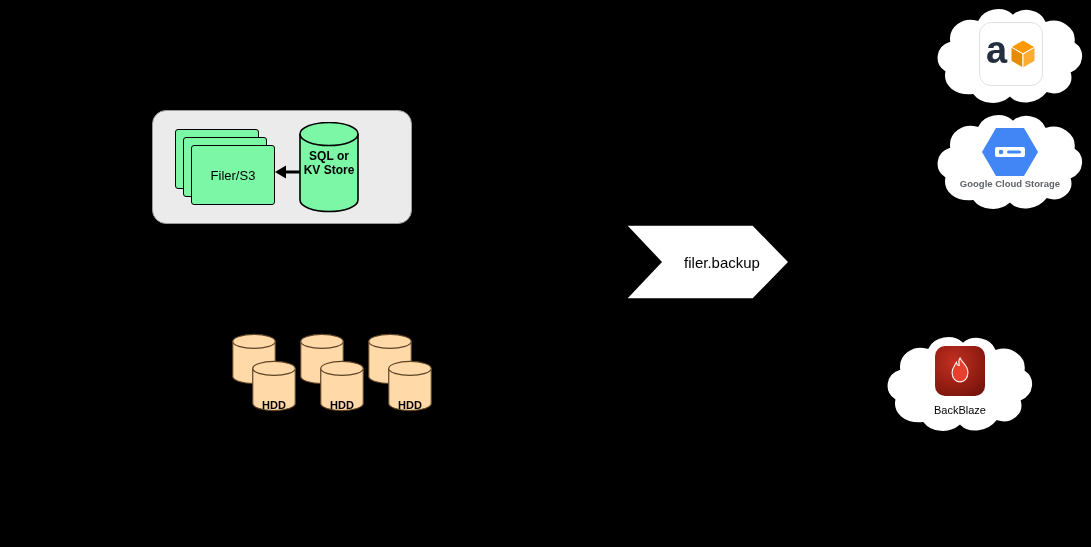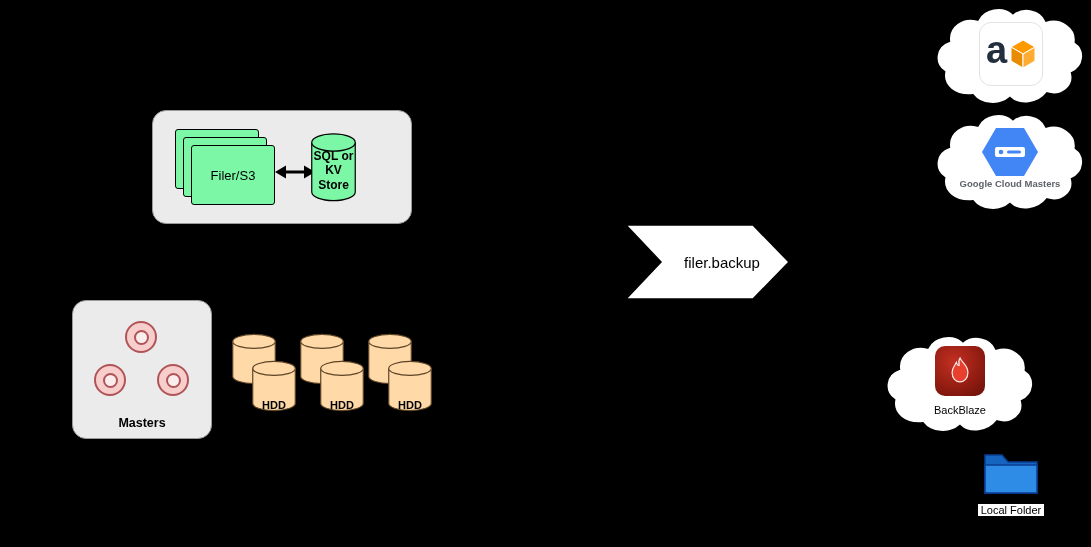--- a/index.html
+++ b/index.html
@@ -10,21 +10,21 @@
   .panel{position:absolute;background:#EBEBEB;border:1px solid #9a9a9a;border-radius:14px;}
 
   
   .storage-panel{left:152px;top:110px;width:258px;height:112px;}
   .stack{position:absolute;left:22px;top:18px;width:116px;height:76px;}
   .card{position:absolute;width:82px;height:58px;background:#7CF7A5;border:1.5px solid #000;border-radius:3px;}
   .card.c0{left:0;top:0}
   .card.c1{left:8px;top:8px}
   .card.c2{left:16px;top:16px;display:flex;align-items:center;justify-content:center;font-size:13px;color:#000;}
   .dblarrow{position:absolute;left:122px;top:50px;width:40px;height:22px;}
-  .db-cyl{position:absolute;left:158px;top:11px;width:45px;height:92px;}
+  .db-cyl{position:absolute;left:146px;top:11px;width:60px;height:92px;}
   .db-cyl svg{position:absolute;inset:0;width:100%;height:100%;}
   .db-label{position:absolute;left:2px;right:2px;top:27px;text-align:center;font-weight:bold;font-size:12px;line-height:1.2;color:#000;}
 
   
   .masters-panel{left:72px;top:300px;width:138px;height:137px;}
   .donut{position:absolute;width:28px;height:28px;border-radius:50%;background:#F8CECC;border:2px solid #B05458;display:flex;align-items:center;justify-content:center;}
   .donut::after{content:"";display:block;width:11px;height:11px;border-radius:50%;background:#FAEDED;border:2px solid #B05458;}
   .donut.d1{left:52px;top:20px}.donut.d2{left:21px;top:63px}.donut.d3{left:84px;top:63px}
   .masters-label{position:absolute;bottom:8px;left:0;right:0;text-align:center;font-weight:bold;font-size:12.5px;color:#000;}
 
@@ -85,26 +85,20 @@
     </div>
     <div class="db-cyl">
       <svg viewBox="0 0 60 92">
         <path d="M1 12 v66 a29 11.5 0 0 0 58 0 v-66" fill="#7CF7A5" stroke="#000" stroke-width="1.6"></path>
         <ellipse cx="30" cy="12" rx="29" ry="11.5" fill="#7CF7A5" stroke="#000" stroke-width="1.6"></ellipse>
       </svg>
       <div class="db-label">SQL or KV Store</div>
     </div>
   </div>
 
-  <div class="panel masters-panel">
-    <div class="donut d1"></div>
-    <div class="donut d2"></div>
-    <div class="donut d3"></div>
-    <div class="masters-label">Masters</div>
-  </div>
 
   <div class="hdd b1">
     <svg viewBox="0 0 60 68">
         <path d="M1 10 v48 a29 9.5 0 0 0 58 0 v-48" fill="#FFD9A8" stroke="#5C4426" stroke-width="1.6"></path>
         <ellipse cx="30" cy="10" rx="29" ry="9.5" fill="#FFD9A8" stroke="#5C4426" stroke-width="1.6"></ellipse>
       </svg>
   </div>
   <div class="hdd b2">
     <svg viewBox="0 0 60 68">
         <path d="M1 10 v48 a29 9.5 0 0 0 58 0 v-48" fill="#FFD9A8" stroke="#5C4426" stroke-width="1.6"></path>
@@ -164,38 +158,30 @@
   <div class="cloud cloud-gcs">
     <svg class="cloud-shape" viewBox="0 0 160 110" preserveAspectRatio="none">
       <path d="M41 96 C22 98 8 86 11 71 C-2 62 1 43 16 38 C14 22 30 10 46 15 C52 2 72 -2 83 8 C94 -1 113 3 118 16 C134 11 151 23 149 39 C161 47 159 66 145 72 C149 87 134 99 119 94 C110 106 90 109 80 99 C69 109 49 107 41 96 Z" fill="#fff" stroke="#000" stroke-width="2"></path>
     </svg>
     <svg class="gcs-hex" width="56" height="48" viewBox="0 0 56 48">
       <polygon points="14,0 42,0 56,24 42,48 14,48 0,24" fill="#4285F4"></polygon>
       <rect x="13" y="19" width="30" height="10" rx="2" fill="#fff"></rect>
       <circle cx="19" cy="24" r="2.3" fill="#4285F4"></circle>
       <rect x="25" y="22.4" width="14" height="3.2" rx="1.6" fill="#4285F4"></rect>
     </svg>
-    <div class="gcs-label">Google Cloud Masters</div>
+    <div class="gcs-label">Google Cloud Storage</div>
   </div>
 
 
   <div class="cloud cloud-bb">
     <svg class="cloud-shape" viewBox="0 0 160 110" preserveAspectRatio="none">
       <path d="M41 96 C22 98 8 86 11 71 C-2 62 1 43 16 38 C14 22 30 10 46 15 C52 2 72 -2 83 8 C94 -1 113 3 118 16 C134 11 151 23 149 39 C161 47 159 66 145 72 C149 87 134 99 119 94 C110 106 90 109 80 99 C69 109 49 107 41 96 Z" fill="#fff" stroke="#000" stroke-width="2"></path>
     </svg>
     <div class="bb-tile">
       <svg width="36" height="38" viewBox="0 0 50 50">
         <path d="M25 7 C28 14 36 17 36 27 C36 35 31 40 25 40 C19 40 14 35 14 27 C14 21 18 17 20 13 C21 17 23 18 24 17 C23 14 23 10 25 7 Z" fill="#E8402F" stroke="#FFEFEC" stroke-width="1.6"></path>
       </svg>
     </div>
     <div class="bb-label">BackBlaze</div>
   </div>
 
-  <div class="folder-block">
-    <svg width="56" height="48" viewBox="0 0 56 46">
-      <path d="M2 6 h17 l6 7 h29 v31 H2 Z" fill="#1565C0" stroke="#0A3D91" stroke-width="1.5"></path>
-      <path d="M2 16 h52 v28 H2 Z" fill="#2E8BE6" stroke="#0A3D91" stroke-width="1.5"></path>
-    </svg>
-    <br>
-    <span class="folder-label">Local Folder</span>
-  </div>
 
 </div>
 
 </body></html>

